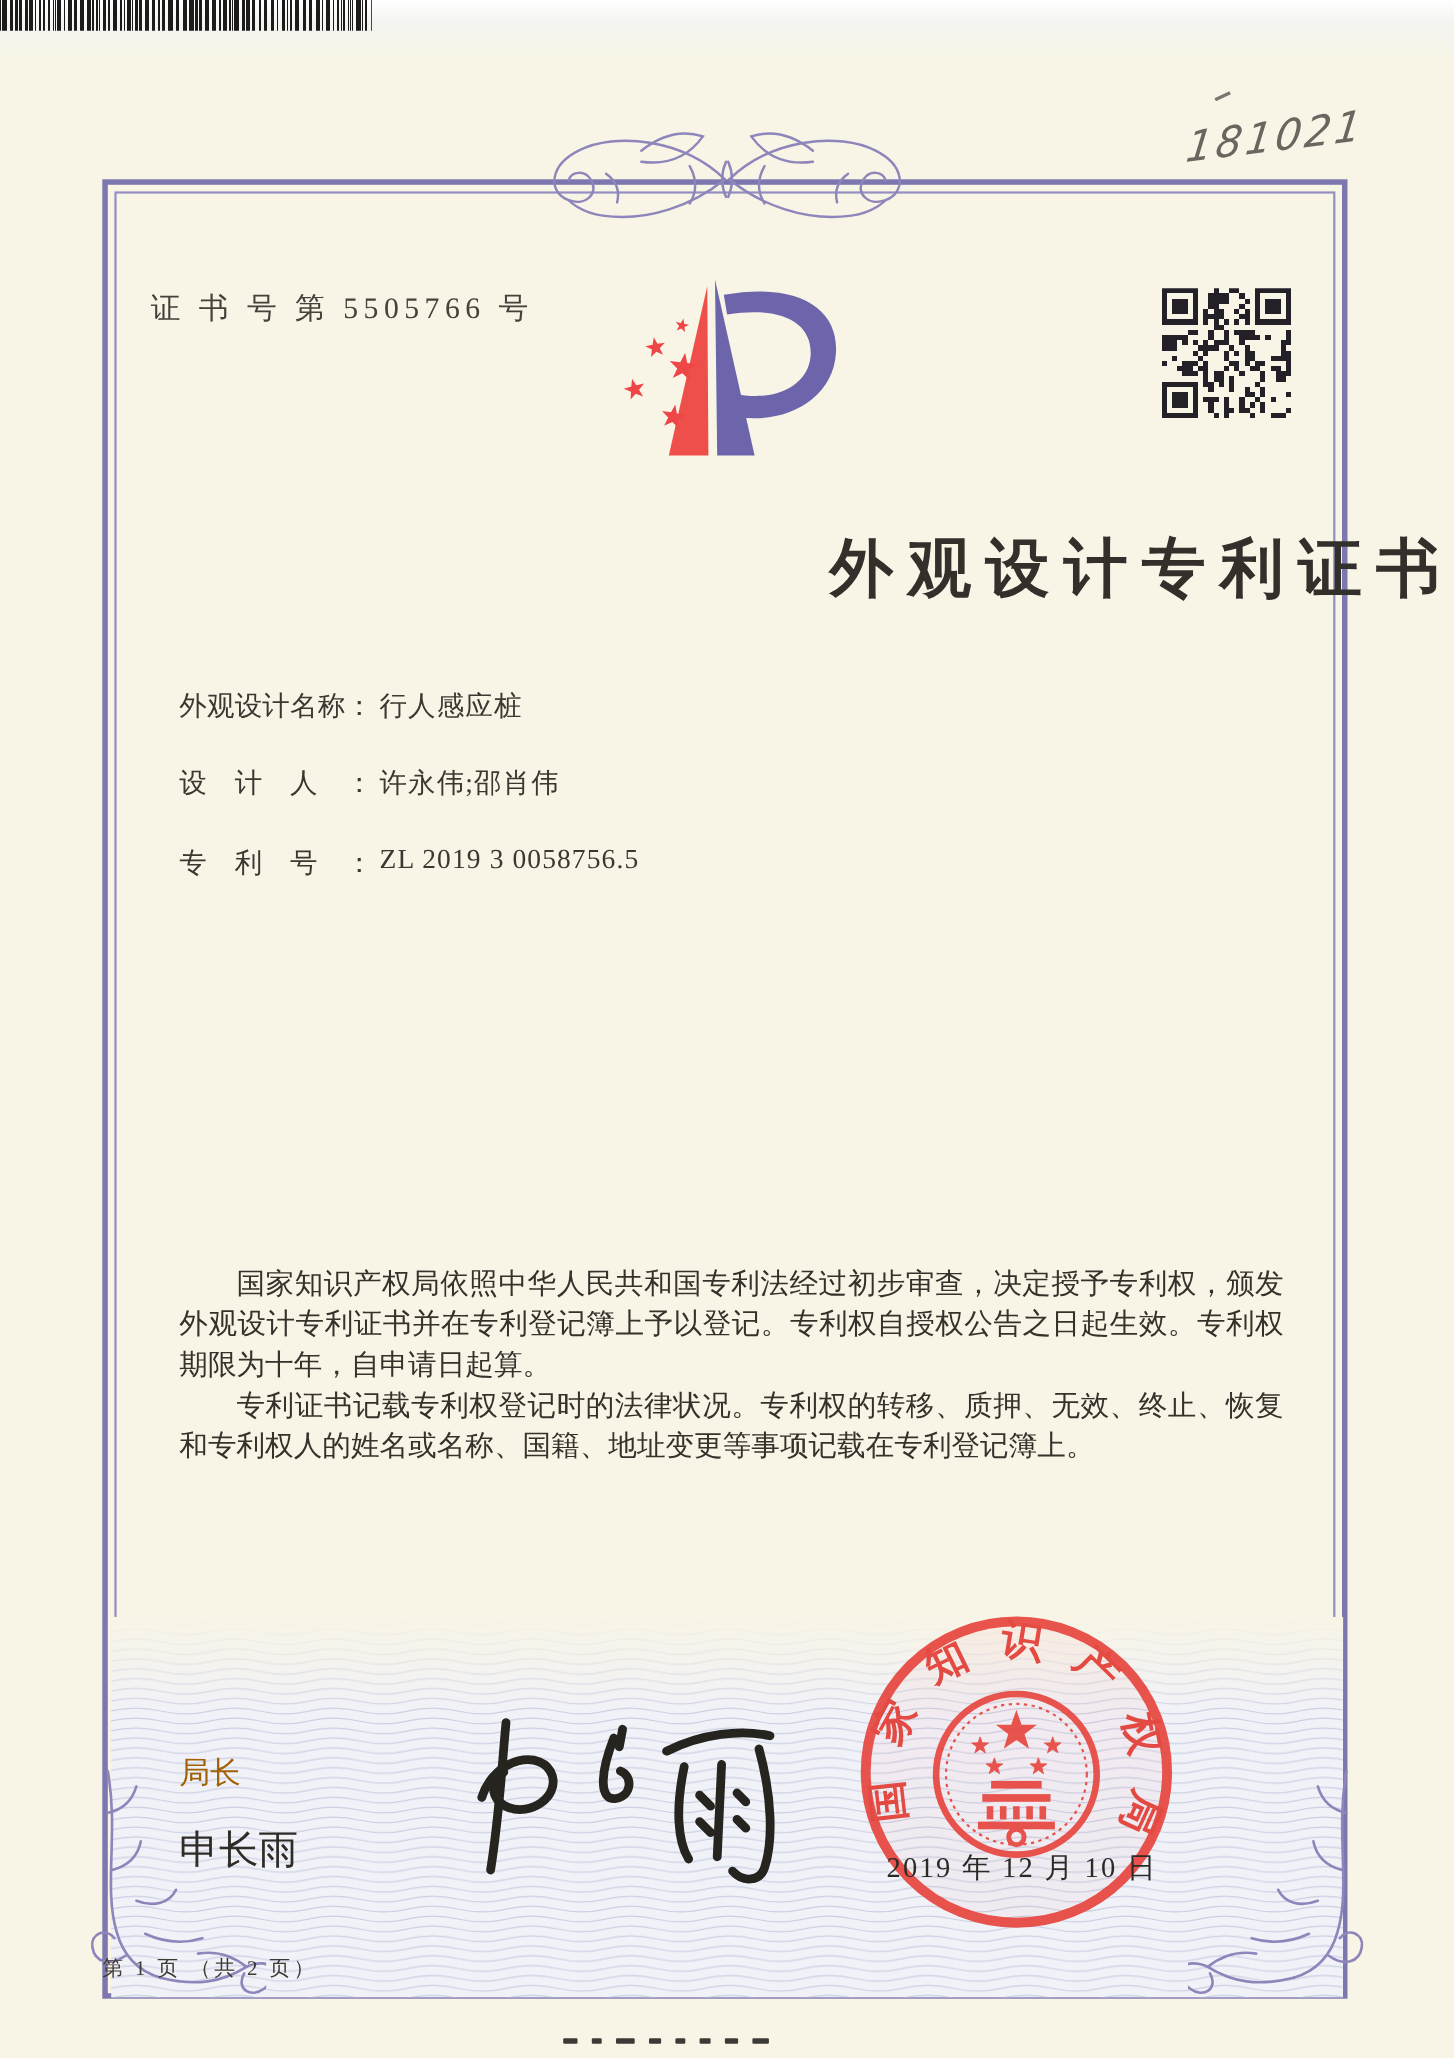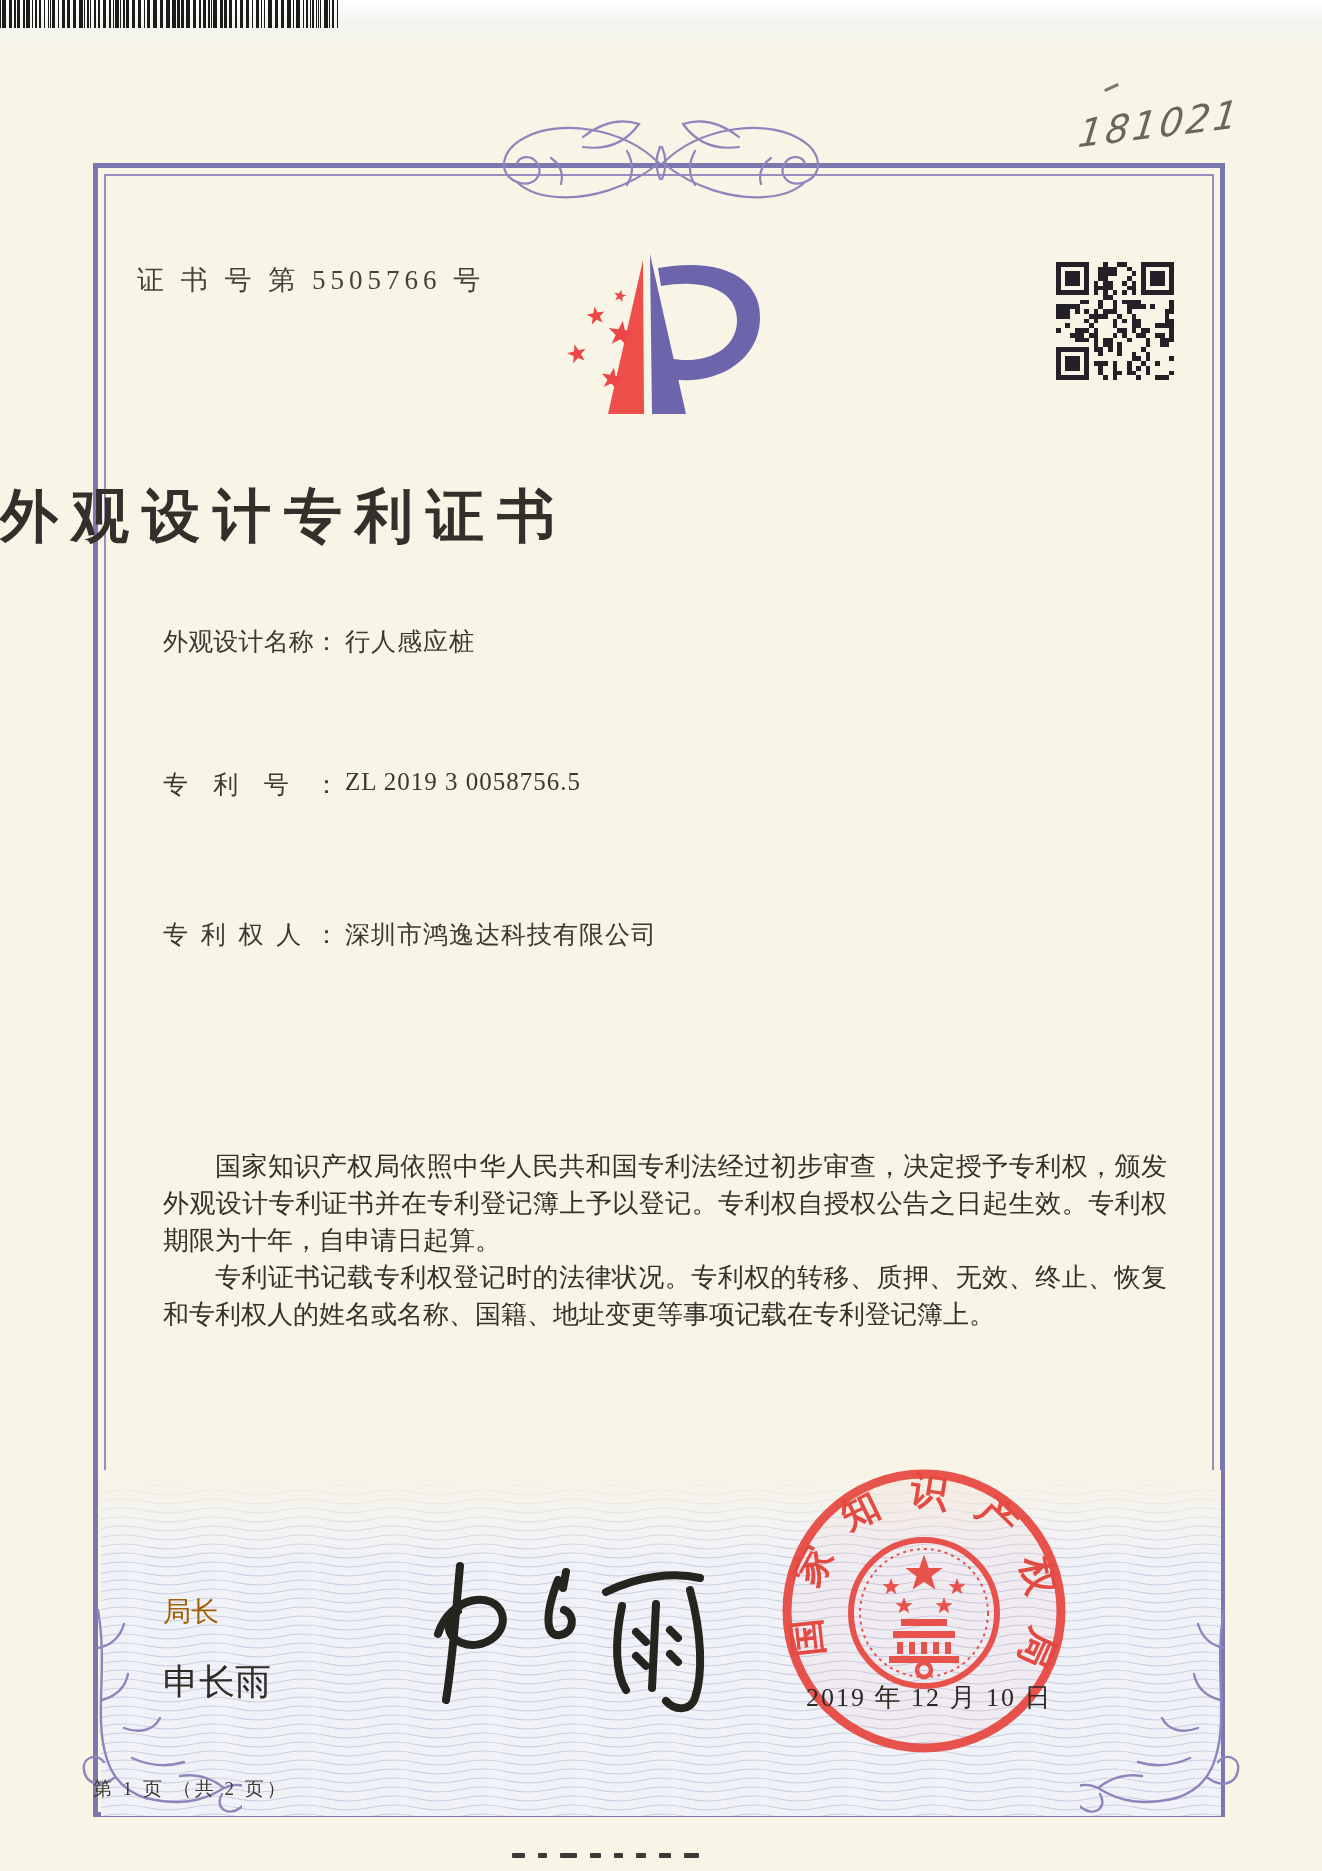--- a/index.html
+++ b/index.html
@@ -12,21 +12,21 @@
   .frame-outer{left:93px;top:163px;width:1132px;height:1654px;border:5px solid #7d77b0;box-sizing:border-box;}
   .frame-inner{position:absolute;left:6px;top:6px;right:6px;bottom:6px;border:2px solid #958ec1;}
   
   .handwrite{left:1078px;top:102px;font-size:38px;color:#6a655e;
     font-family:"DejaVu Sans",sans-serif;font-style:italic;
     transform:rotate(-7deg) skewX(-14deg);letter-spacing:3px;}
   .handdash{left:1104px;top:86px;width:15px;height:3px;background:#7a756e;transform:rotate(-25deg);}
   
   .certno{left:137px;top:262px;font-size:27px;letter-spacing:5px;color:#45413b;}
   
-  .title{left:0;top:478px;width:1322px;text-align:left;font-size:58px;font-weight:bold;
+  .title{left:0;top:478px;width:1322px;text-align:right;font-size:58px;font-weight:bold;
          letter-spacing:13px;color:#332f2a;}
   
   .frow{left:163px;font-size:25px;color:#3b3731;white-space:nowrap;}
   .flabel{display:inline-block;width:176px;text-align:justify;text-align-last:justify;vertical-align:top;}
   .fvalue{margin-left:6px;letter-spacing:1px;}
   .addrvals{display:inline-block;vertical-align:top;margin-left:6px;line-height:34px;letter-spacing:1px;white-space:normal;width:880px;}
   .grant2{position:absolute;left:501px;top:0;white-space:nowrap;}
   
   .body-text{left:163px;top:1148px;width:1004px;font-size:26px;line-height:37px;
     text-align:justify;color:#35312b;}
@@ -366,25 +366,25 @@
       <rect x="21" y="24" width="1" height="1" fill="#242028"></rect>
       <rect x="22" y="24" width="1" height="1" fill="#242028"></rect>
       <rect x="23" y="24" width="1" height="1" fill="#242028"></rect>
     </svg>
 
   <div class="abs title z5">外观设计专利证书</div>
 
   <div class="abs frow z5" style="top:625px">
     <span class="flabel">外观设计名称：</span><span class="fvalue">行人感应桩</span>
   </div>
+  <div class="abs frow z5" style="top:695px">
+    <span class="flabel">设计人：</span><span class="fvalue">许永伟;邵肖伟</span>
+  </div>
   <div class="abs frow z5" style="top:768px">
     <span class="flabel">专利号：</span><span class="fvalue">ZL 2019 3 0058756.5</span>
-  </div>
-  <div class="abs frow z5" style="top:918px">
-    <span class="flabel">专利权人：</span><span class="fvalue">深圳市鸿逸达科技有限公司</span>
   </div>
 
   <div class="abs body-text z5">
     <p>国家知识产权局依照中华人民共和国专利法经过初步审查，决定授予专利权，颁发外观设计专利证书并在专利登记簿上予以登记。专利权自授权公告之日起生效。专利权期限为十年，自申请日起算。</p>
     <p>专利证书记载专利权登记时的法律状况。专利权的转移、质押、无效、终止、恢复和专利权人的姓名或名称、国籍、地址变更等事项记载在专利登记簿上。</p>
   </div>
 
   <svg class="abs waves z1" width="1120" height="346" viewBox="0 0 1120 346">
     <defs>
       <pattern id="wv" width="90" height="9" patternUnits="userSpaceOnUse">

